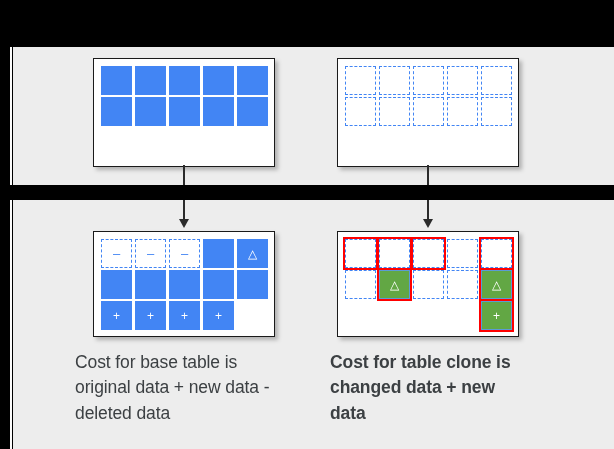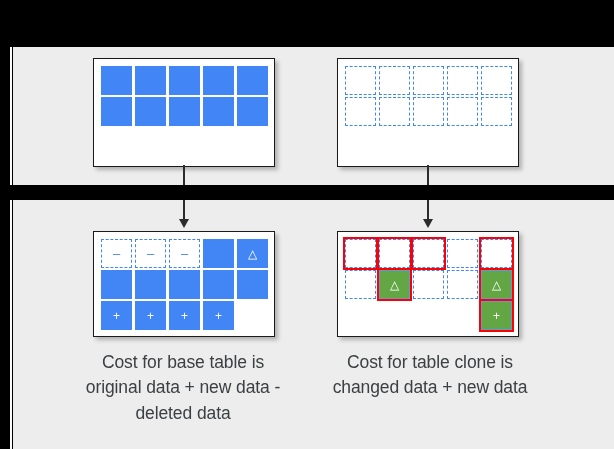--- a/index.html
+++ b/index.html
@@ -56,24 +56,24 @@
   
   .arrow{position:absolute;z-index:5;}
   .arrow .shaft{position:absolute;left:0;top:0;width:1.6px;height:56px;background:#2b2b2b;}
   .arrow .head{position:absolute;left:-4px;top:54px;width:0;height:0;
                border-left:5px solid transparent;border-right:5px solid transparent;
                border-top:9px solid #2b2b2b;}
   .a-left{left:183px;top:165px;}
   .a-right{left:427px;top:165px;}
 
   
-  .caption{position:absolute;z-index:4;text-align:center;color:#3c4043;
+  .caption{position:absolute;z-index:4;color:#3c4043;
            font-size:17.5px;line-height:1.45;letter-spacing:-.1px;}
   .cap-left{left:75px;top:350px;width:216px;}
-  .cap-right{left:330px;top:350px;width:200px;}
+  .cap-right{left:330px;top:350px;width:200px;font-weight:bold;}
 </style>
 </head>
 <body>
 
 <div class="stage">
 
   <div class="bar-top"></div>
 
   <div class="panel panel-upper"></div>
   <div class="edge-rule edge-upper"></div>

